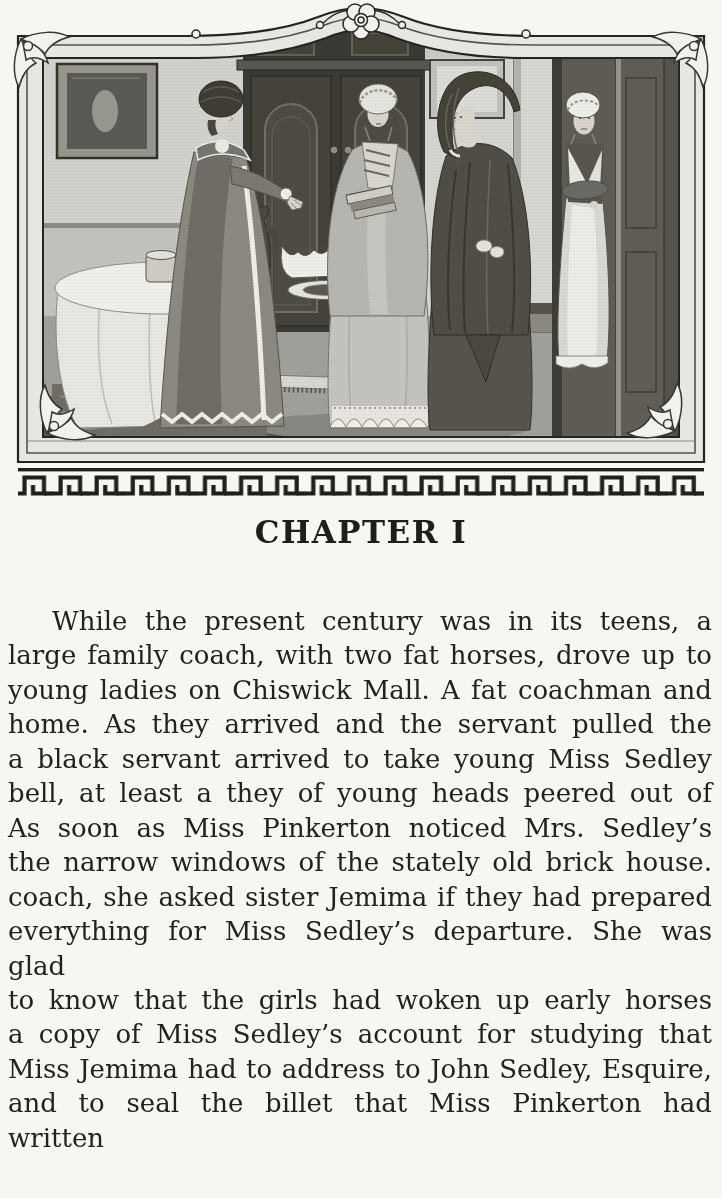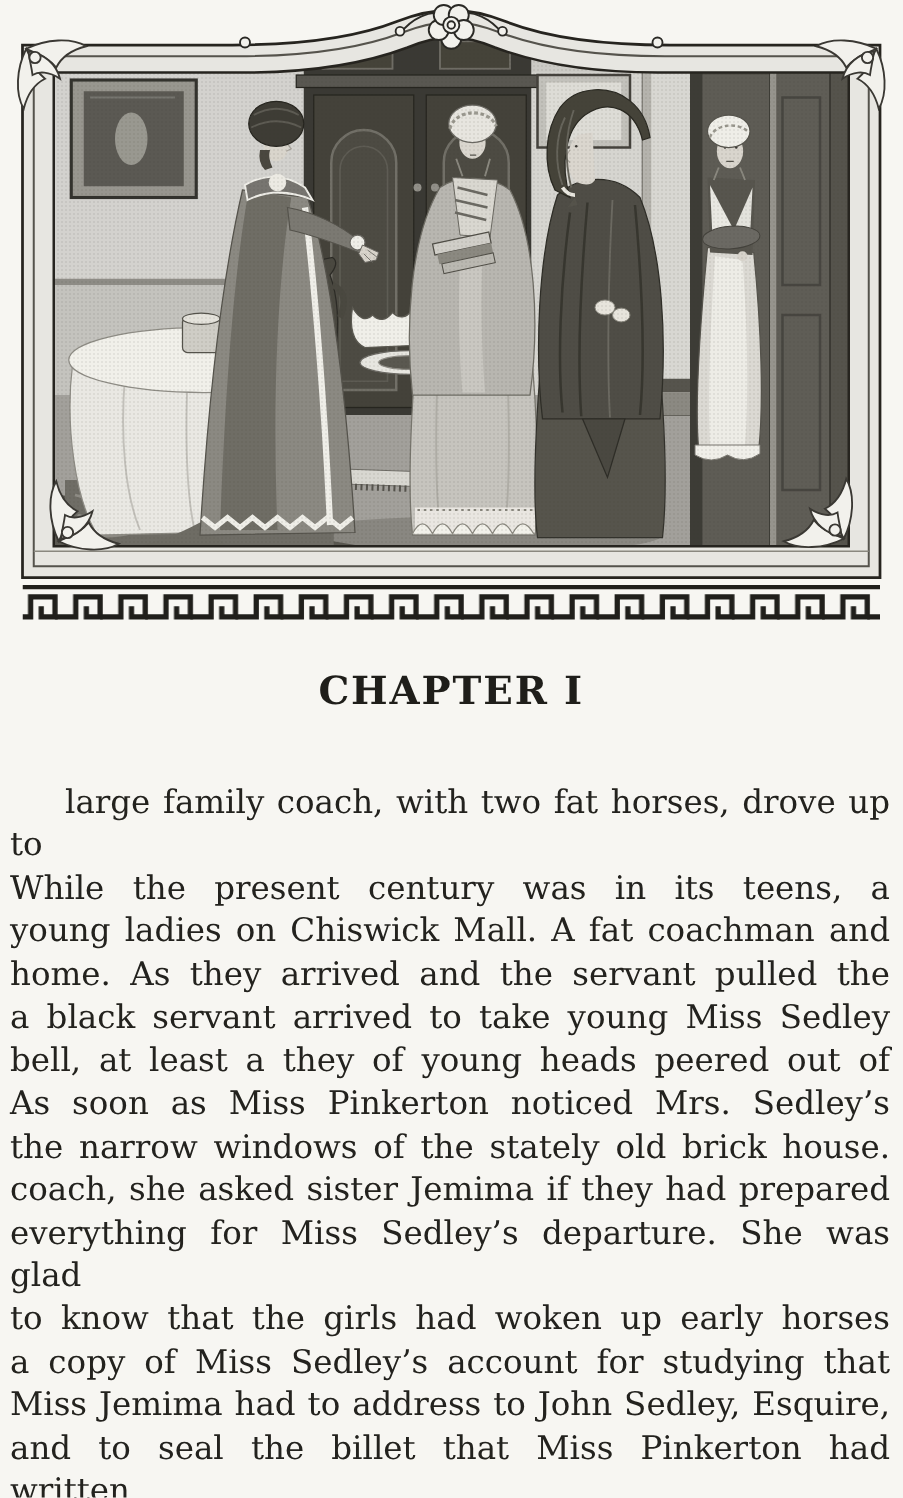--- a/index.html
+++ b/index.html
@@ -8,21 +8,21 @@
     background:#f7f6f2;
     font-family:"DejaVu Serif","Liberation Serif",serif;
     color:#21201c;
   }
   .page{position:relative;width:722px;height:1198px;}
   .plate{margin:0;padding:0;}
   .plate svg{display:block;}
   .keyband{margin:2px 18px 0 18px;height:32px;}
   .keyband svg{display:block;}
   .chapter{
-    margin:33px 0 0 0;
+    margin:12px 0 0 0;
     text-align:center;
     font-size:31px;line-height:40px;font-weight:700;
     letter-spacing:1.5px;color:#1f1e1a;
   }
   .bodytext{
     margin:52px 10px 0 8px;
     font-size:26px;line-height:34.45px;color:#23221e;
   }
   .bodyline{
     text-align:justify;
@@ -273,22 +273,22 @@
         </pattern>
       </defs>
       <rect x="0" y="0" width="686" height="3.4" fill="#201f1b"></rect>
       <rect x="0" y="0" width="686" height="32" fill="url(#fret)"></rect>
     </svg>
   </div>
 
   <h1 class="chapter">CHAPTER I</h1>
 
   <div class="bodytext">
+      <div class="bodyline">While the present century was in its teens, a</div>
       <div class="bodyline">large family coach, with two fat horses, drove up to</div>
-      <div class="bodyline">While the present century was in its teens, a</div>
       <div class="bodyline">young ladies on Chiswick Mall. A fat coachman and</div>
       <div class="bodyline">home. As they arrived and the servant pulled the</div>
       <div class="bodyline">a black servant arrived to take young Miss Sedley</div>
       <div class="bodyline">bell, at least a they of young heads peered out of</div>
       <div class="bodyline">As soon as Miss Pinkerton noticed Mrs. Sedley’s</div>
       <div class="bodyline">the narrow windows of the stately old brick house.</div>
       <div class="bodyline">coach, she asked sister Jemima if they had prepared</div>
       <div class="bodyline">everything for Miss Sedley’s departure. She was glad</div>
       <div class="bodyline">to know that the girls had woken up early horses</div>
       <div class="bodyline">a copy of Miss Sedley’s account for studying that</div>

